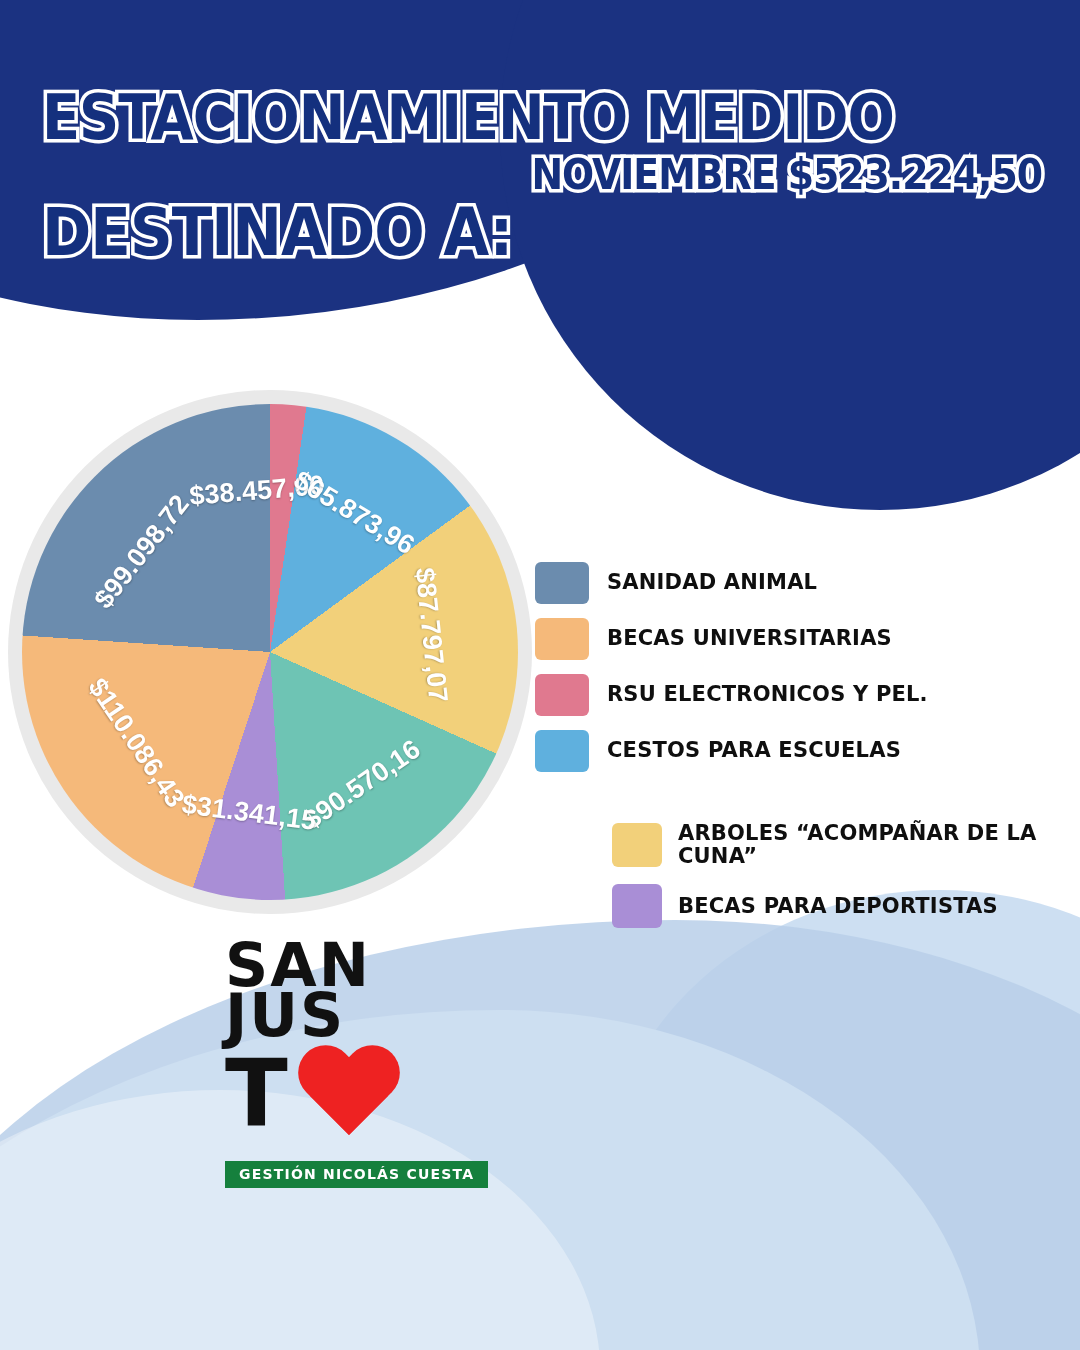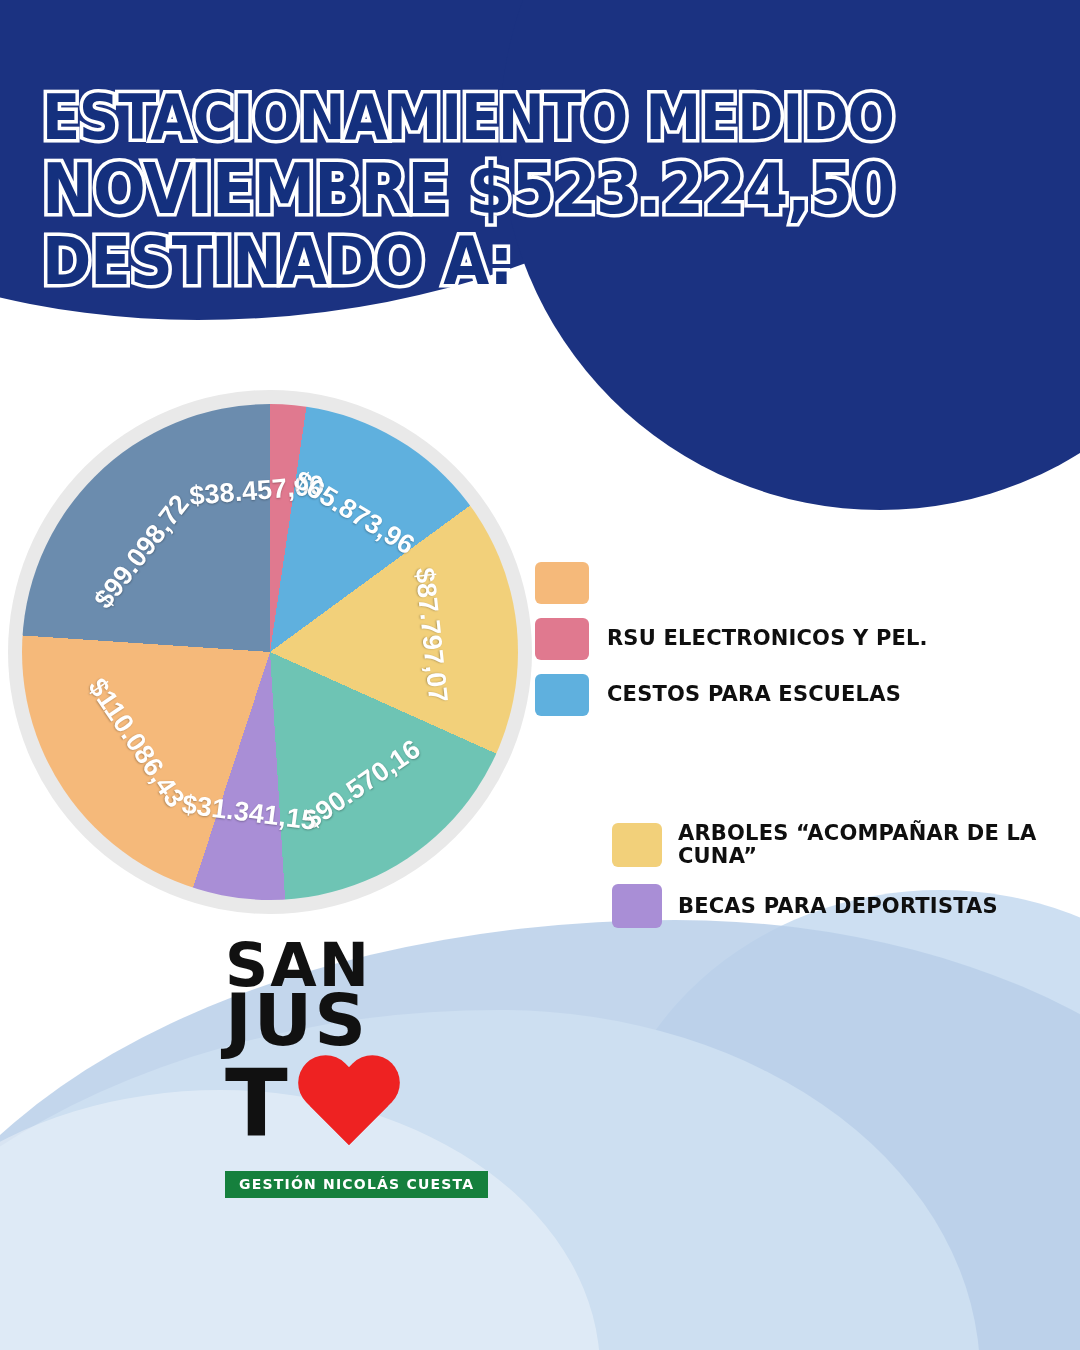--- a/index.html
+++ b/index.html
@@ -61,21 +61,21 @@
     font-size:62px; font-weight:bold; line-height:1.08;
     letter-spacing:-1px;
     color:#14307e;
     -webkit-text-stroke:7px #ffffff;
     paint-order:stroke fill;
     font-family:"DejaVu Sans", sans-serif;
     font-stretch:condensed;
     white-space:nowrap;
   }
   .title-line.l1 { font-size:62px; }
-  .title-line.l2 { font-size:69px; }
+  .title-line.l2 { font-size:42px;text-align:right; }
   .title-line.l3 { font-size:66px; }
 
   
   .chart-wrap {
     position:absolute; left:0px; top:382px;
     width:540px; height:540px; z-index:5;
   }
   .pie-ring {
     position:absolute; left:8px; top:8px;
     width:524px; height:524px;
@@ -117,21 +117,21 @@
   .logo {
     position:absolute; left:225px; top:940px; z-index:7;
     width:280px;
   }
   .logo-line {
     font-family:"DejaVu Sans", sans-serif;
     font-weight:bold; color:#111; line-height:.84;
     letter-spacing:2px;
   }
   .logo-san { font-size:60px; }
-  .logo-jus { font-size:72px; }
+  .logo-jus { font-size:60px; }
   .logo-t-row { display:flex; align-items:center; }
   .logo-t { font-size:92px; }
   .heart {
     position:relative; width:110px; height:100px; margin-left:4px; margin-top:6px;
   }
   .heart:before, .heart:after {
     content:""; position:absolute; top:0; width:55px; height:88px;
     background:#ee2222; border-radius:55px 55px 0 0;
   }
   .heart:before { left:55px; transform:rotate(-45deg); transform-origin:0 100%; }
@@ -171,21 +171,26 @@
       <div class="slice-label" style="left: 431.109px; top: 253.033px; transform: translate(-50%, -50%) rotate(83.988deg);">$87.797,07</div>
       <div class="slice-label" style="left: 362.107px; top: 403.268px; transform: translate(-50%, -50%) rotate(-34.65deg);">$90.570,16</div>
       <div class="slice-label" style="left: 249.444px; top: 430.69px; transform: translate(-50%, -50%) rotate(7.29deg);">$31.341,15</div>
       <div class="slice-label" style="left: 135.785px; top: 360.72px; transform: translate(-50%, -50%) rotate(55.944deg);">$110.086,43</div>
       <div class="slice-label" style="left: 142.182px; top: 170.468px; transform: translate(-50%, -50%) rotate(307.908deg);">$99.098,72</div>
     </div>
 </div>
 
 <div class="legend-a" id="legend-a">
     <div class="legend-row">
+      <div class="swatch" style="background: rgb(107, 140, 174);"></div>
+      <div class="lbl">SANIDAD ANIMAL</div>
+    </div>
+    <div class="legend-row">
       <div class="swatch" style="background: rgb(245, 185, 122);"></div>
+      <div class="lbl">BECAS UNIVERSITARIAS</div>
     </div>
     <div class="legend-row">
       <div class="swatch" style="background: rgb(224, 121, 143);"></div>
       <div class="lbl">RSU ELECTRONICOS Y PEL.</div>
     </div>
     <div class="legend-row">
       <div class="swatch" style="background: rgb(95, 176, 222);"></div>
       <div class="lbl">CESTOS PARA ESCUELAS</div>
     </div>
   </div>

